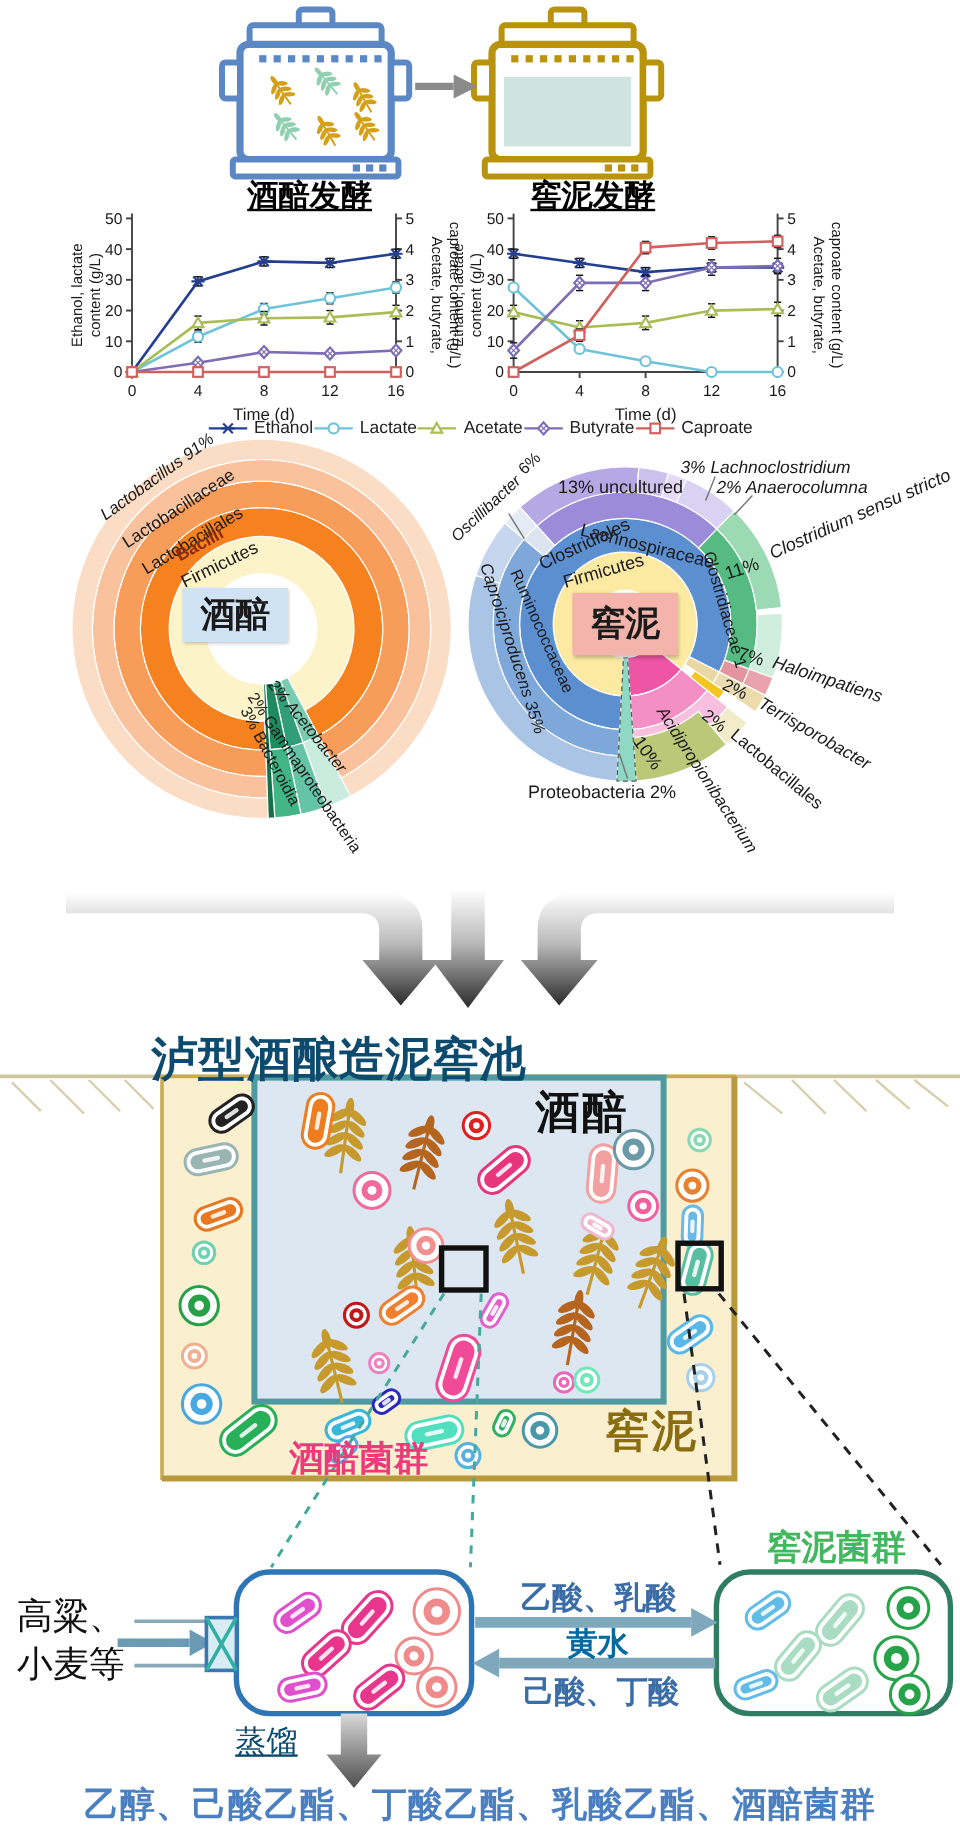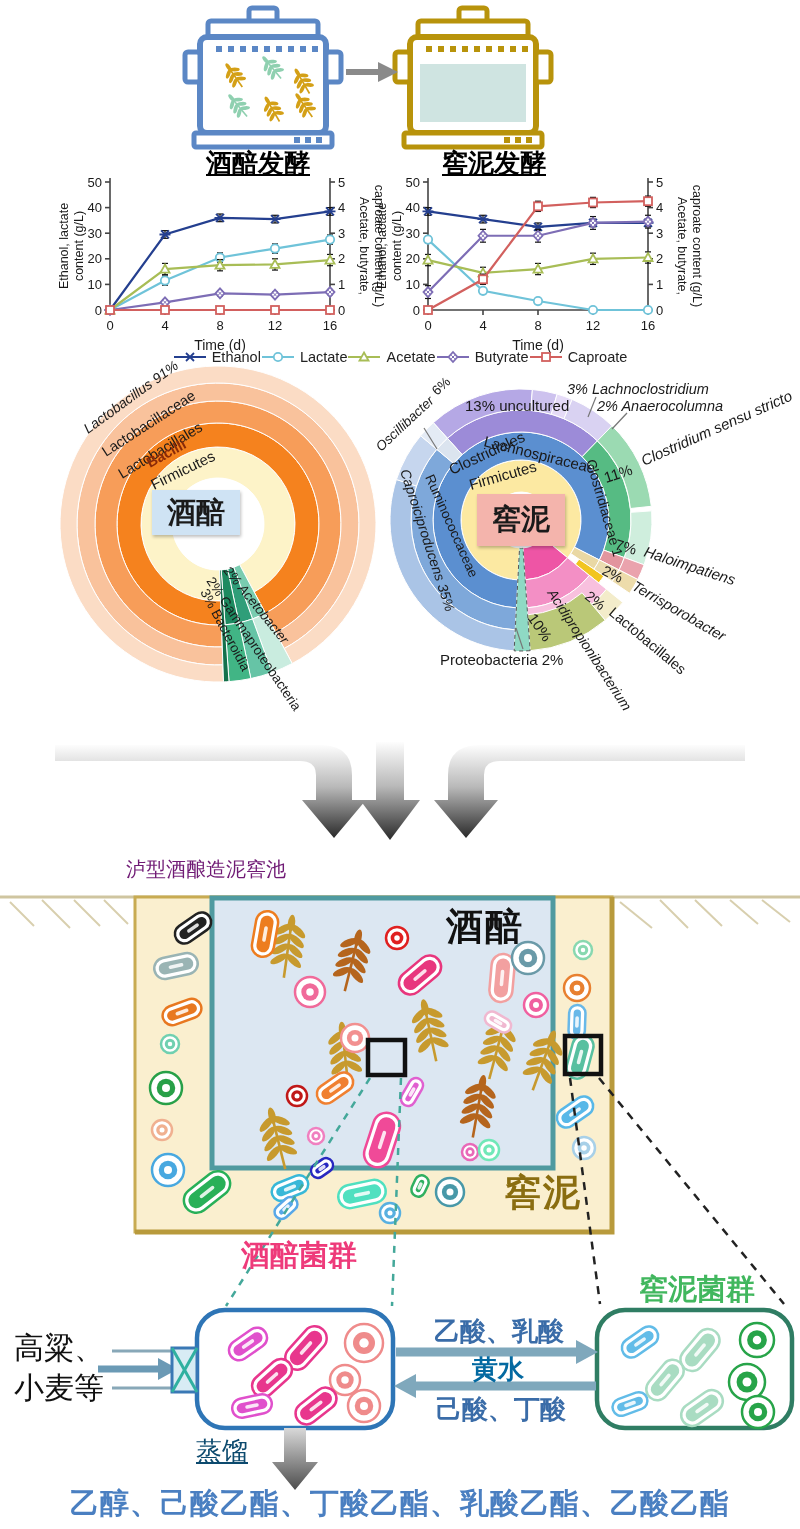--- a/index.html
+++ b/index.html
@@ -2,21 +2,21 @@
 <html><head>
 <meta charset="utf-8">
 <style>
   html,body{margin:0;padding:0;background:#fff;}
   body{width:800px;height:1529px;position:relative;font-family:"Liberation Sans",sans-serif;}
   #stage{position:absolute;left:0;top:0;width:800px;height:1529px;}
   #main-svg{position:absolute;left:0;top:0;}
   .ov{position:absolute;z-index:5;white-space:nowrap;}
   .ctr{text-align:center;}
   .vessel-label{font-size:26px;font-weight:bold;color:#000000;text-decoration:underline;}
-  .pit-title{font-size:20px;font-weight:normal;color:#701a75;}
+  .pit-title{font-size:39px;font-weight:bold;color:#0c4a6e;}
   .jiupei-big{font-size:37px;font-weight:900;color:#111;letter-spacing:2px;}
   .jiaoni-big{font-size:37px;font-weight:900;color:#8a6d10;letter-spacing:2px;}
   .sun-center{display:flex;align-items:center;justify-content:center;font-weight:bold;font-size:29px;color:#1a1a1a;box-shadow:1px 2px 3px rgba(0,0,0,.25);}
   .community-title-1{font-size:29px;font-weight:bold;color:#ee3a7a;}
   .community-title-2{font-size:29px;font-weight:bold;color:#41b75e;}
   .flow-blue{font-size:26px;font-weight:bold;color:#3a6ca8;}
   .flow-black{font-size:26px;font-weight:bold;color:#0369a1;}
   .input-text{font-size:30px;color:#111;font-family:"Liberation Serif",serif;line-height:1.32;}
   .distill{font-size:26px;color:#0c4a6e;font-family:"Liberation Serif",serif;text-decoration:underline;}
   .products{font-size:29px;font-weight:bold;color:#4a7fc1;letter-spacing:1px;}
@@ -1059,22 +1059,22 @@
 
   <div class="ov pit-title" style="left:126px;top:856px;">泸型酒酿造泥窖池</div>
   <div class="ov jiupei-big" style="left:446px;top:902px;">酒醅</div>
   <div class="ov jiaoni-big" style="left:504px;top:1168px;">窖泥</div>
 
   <div class="ov input-text" style="left:14px;top:1328px;">
     <div>高粱、</div>
     <div>小麦等</div>
   </div>
 
-  <div class="ov community-title-1 ctr" style="left:206px;top:1236px;width:186px;">酒醅菌群</div>
+  <div class="ov community-title-1 ctr" style="left:206px;top:1196px;width:186px;">酒醅菌群</div>
   <div class="ov community-title-2 ctr" style="left:604px;top:1270px;width:186px;">窖泥菌群</div>
 
   <div class="ov flow-blue ctr" style="left:406px;top:1314px;width:186px;">乙酸、乳酸</div>
   <div class="ov flow-black ctr" style="left:446px;top:1352px;width:104px;">黄水</div>
   <div class="ov flow-blue ctr" style="left:408px;top:1392px;width:186px;">己酸、丁酸</div>
 
   <div class="ov distill" style="left:196px;top:1434px;">蒸馏</div>
-  <div class="ov products ctr" style="left:0;top:1484px;width:800px;">乙醇、己酸乙酯、丁酸乙酯、乳酸乙酯、乙酸乙酯</div>
+  <div class="ov products ctr" style="left:0;top:1484px;width:800px;">乙醇、己酸乙酯、丁酸乙酯、乳酸乙酯、酒醅菌群</div>
 </div>
 
 </body></html>

